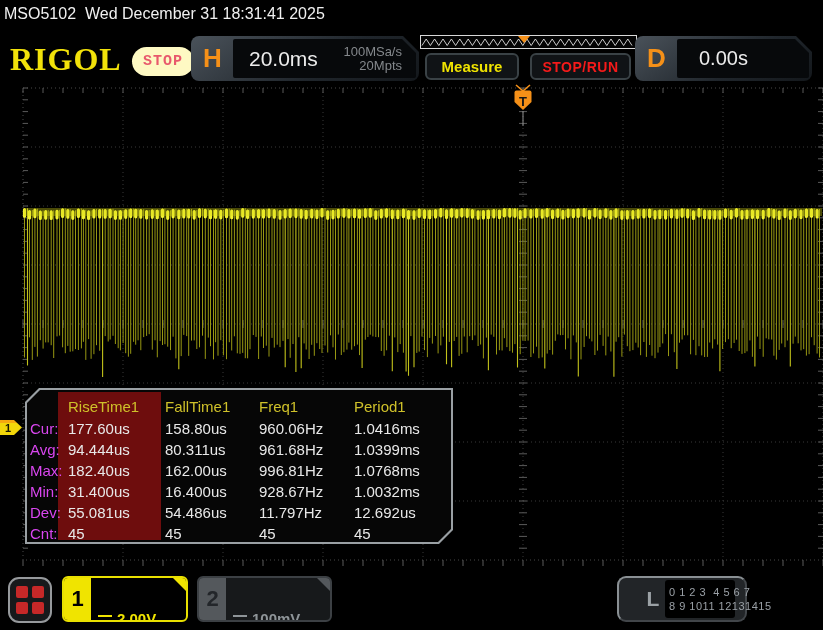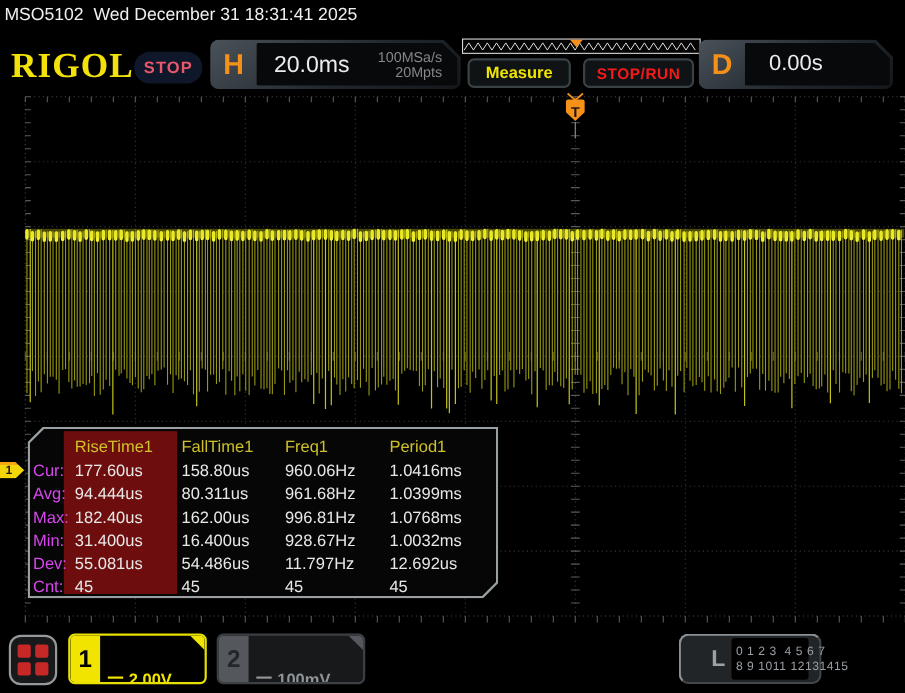--- a/index.html
+++ b/index.html
@@ -4,21 +4,21 @@
 <style>
   html,body{margin:0;padding:0;background:#000;}
   body{width:823px;height:630px;overflow:hidden;font-family:"Liberation Sans",sans-serif;}
   #screen{position:relative;width:823px;height:630px;background:#000;}
 
   
   .top-bar{position:absolute;left:4px;top:5px;color:#f0f0f0;font-size:16px;white-space:pre;}
 
   
   .logo{position:absolute;left:10px;top:41px;font-family:"Liberation Serif",serif;font-weight:bold;font-size:32px;color:#f2e20a;letter-spacing:1px;}
-  .stop-oval{position:absolute;left:122px;top:47px;width:62px;height:29px;background:#0f172a;border-radius:15px;color:#e8596c;font-weight:bold;font-size:15px;letter-spacing:1px;display:flex;align-items:center;justify-content:center;}
+  .stop-oval{position:absolute;left:132px;top:47px;width:62px;height:29px;background:#fef9c3;border-radius:15px;color:#e8596c;font-weight:bold;font-size:15px;letter-spacing:1px;display:flex;align-items:center;justify-content:center;font-family:Liberation Mono, monospace;}
 
   .panel{position:absolute;border-radius:8px;background:linear-gradient(145deg,#4a525a,#20262c 60%,#14181c);clip-path:polygon(0 0,calc(100% - 16px) 0,100% 16px,100% 100%,0 100%);box-sizing:border-box;display:flex;align-items:center;}
   .hpanel{left:191px;top:36px;width:228px;height:45px;}
   .dpanel{left:635px;top:36px;width:177px;height:45px;}
   .panel .letter{font-size:26px;font-weight:bold;color:#f59018;margin-left:12px;z-index:2;}
   .panel .inset{position:absolute;left:42px;top:3px;right:3px;bottom:3px;background:#07090b;border-radius:2px;clip-path:polygon(0 0,calc(100% - 14px) 0,100% 14px,100% 100%,0 100%);display:flex;align-items:center;}
   .h-value{font-size:21px;color:#ececec;margin-left:16px;}
   .h-rates{margin-left:auto;margin-right:14px;text-align:right;color:#84888c;font-size:13px;line-height:1.05;}
   .d-value{font-size:20px;color:#ececec;margin-left:22px;}
 

